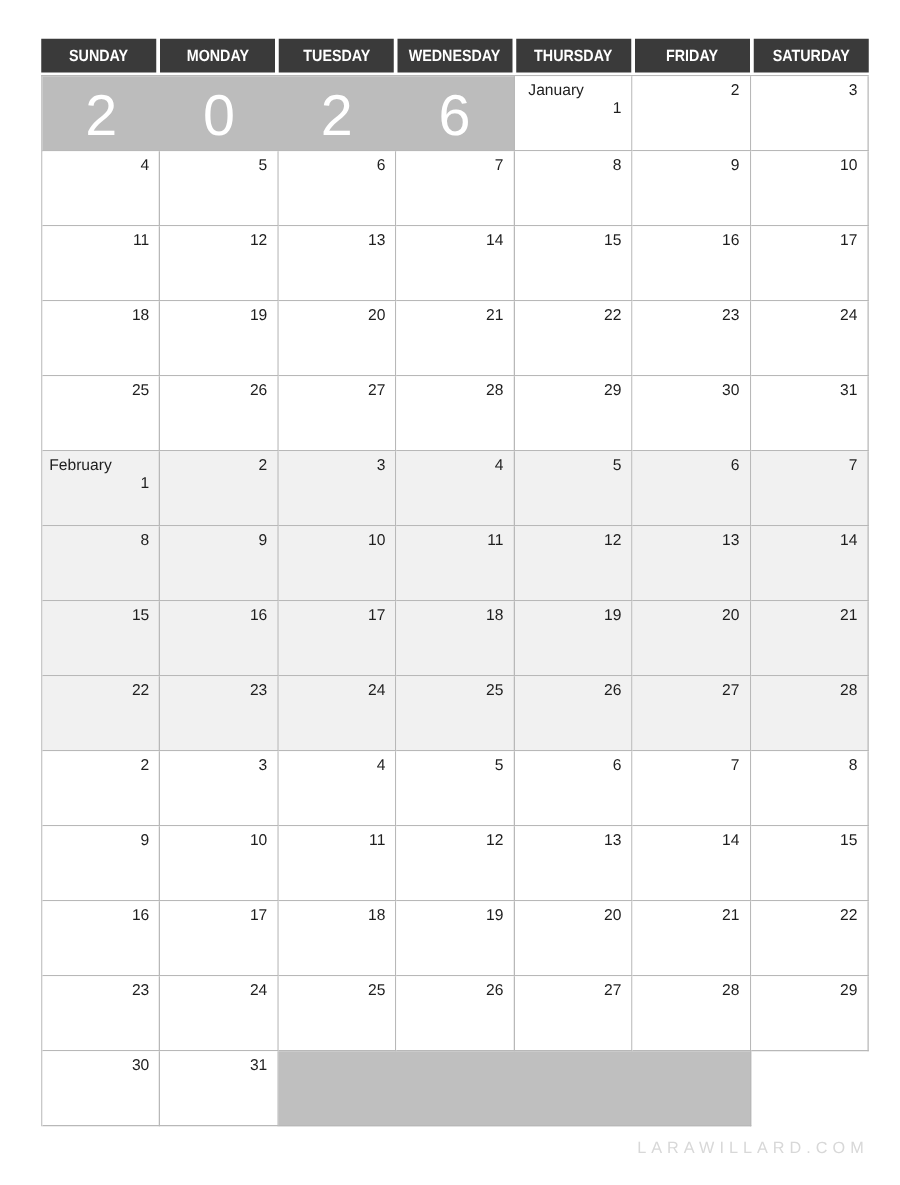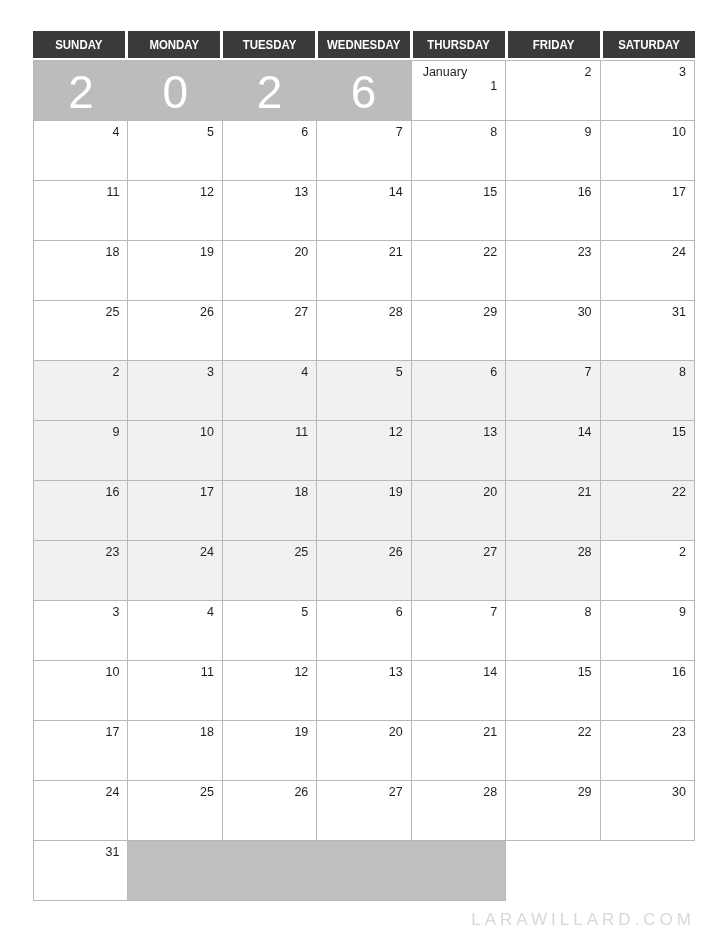--- a/index.html
+++ b/index.html
@@ -63,21 +63,21 @@
     padding-top:2px;
   }
   .block-cell{
     grid-column:span 4;
     background:var(--block-bg);
     border-right:1px solid var(--border);border-bottom:1px solid var(--border);
   }
   .footer-credit{
     position:absolute;right:25px;top:910px;
     color:var(--footer-text);
-    font-size:17px;letter-spacing:4px;
+    font-size:13px;letter-spacing:4px;
     text-transform:uppercase;
     text-align:right;
   }
 </style>
 </head>
 <body>
 
 <div class="calendar-wrap">
 
   <div class="weekday-header">
@@ -135,20 +135,21 @@
       <div class="cell"><span class="day-number">22</span></div>
       <div class="cell"><span class="day-number">23</span></div>
       <div class="cell"><span class="day-number">24</span></div>
       <div class="cell"><span class="day-number">25</span></div>
       <div class="cell"><span class="day-number">26</span></div>
       <div class="cell"><span class="day-number">27</span></div>
       <div class="cell"><span class="day-number">28</span></div>
       <div class="cell"><span class="day-number">29</span></div>
       <div class="cell"><span class="day-number">30</span></div>
       <div class="cell"><span class="day-number">31</span></div>
+      <div class="cell shaded"><span class="month-label">February</span><span class="day-number">1</span></div>
       <div class="cell shaded"><span class="day-number">2</span></div>
       <div class="cell shaded"><span class="day-number">3</span></div>
       <div class="cell shaded"><span class="day-number">4</span></div>
       <div class="cell shaded"><span class="day-number">5</span></div>
       <div class="cell shaded"><span class="day-number">6</span></div>
       <div class="cell shaded"><span class="day-number">7</span></div>
       <div class="cell shaded"><span class="day-number">8</span></div>
       <div class="cell shaded"><span class="day-number">9</span></div>
       <div class="cell shaded"><span class="day-number">10</span></div>
       <div class="cell shaded"><span class="day-number">11</span></div>

